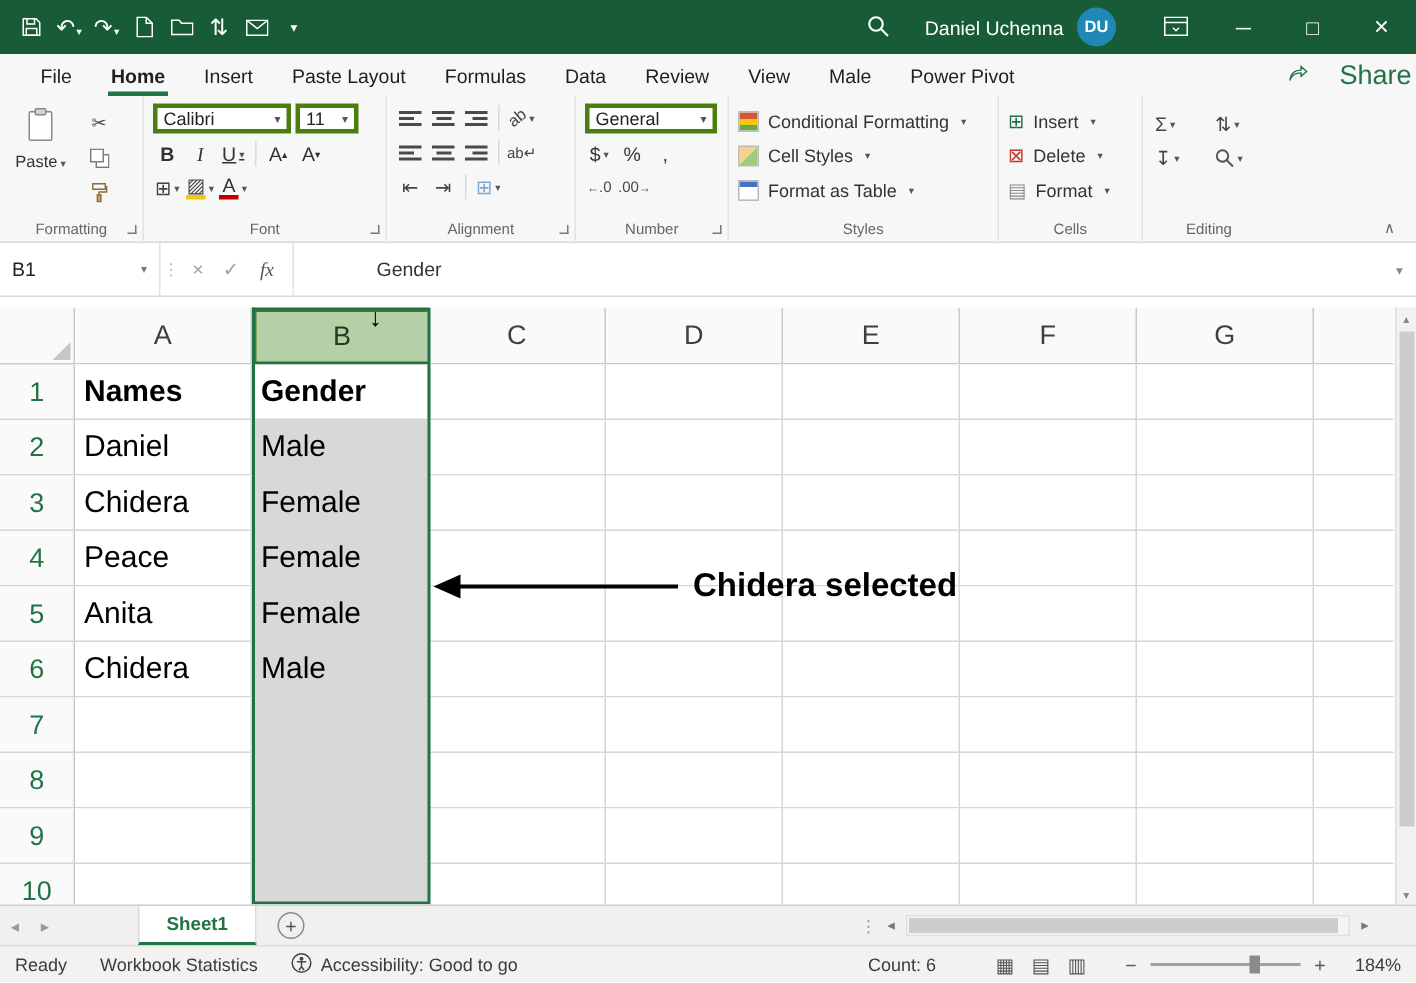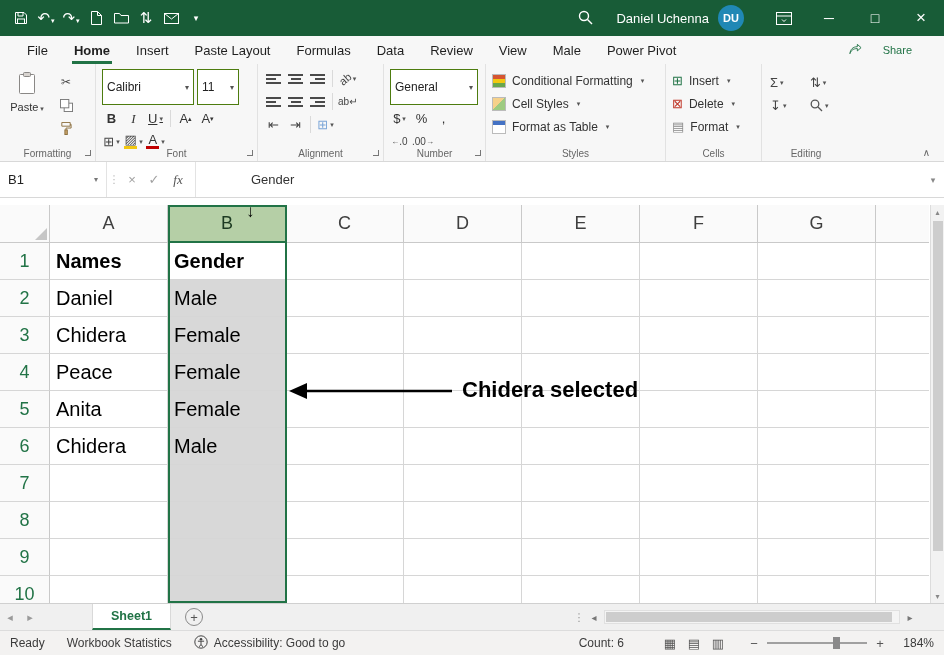--- a/index.html
+++ b/index.html
@@ -22,39 +22,39 @@
   .avatar{width:26px;height:26px;border-radius:50%;background:var(--avatar);display:flex;align-items:center;justify-content:center;font-size:11px;font-weight:700;color:#fff;}
   .ribbondisp{position:absolute;right:152px;top:11px;}
   .winbtns{position:absolute;right:0;top:0;height:36px;display:flex;}
   .winbtn{width:46px;height:36px;display:flex;align-items:center;justify-content:center;font-size:14px;color:#fff;}
 
   
   .tabrow{position:absolute;top:36px;left:0;right:0;height:28px;background:#f7f7f7;display:flex;align-items:center;padding-left:14px;}
   .tab{padding:0 13px;height:28px;display:flex;align-items:center;font-size:13px;color:#1f1f1f;position:relative;white-space:nowrap;}
   .tab.active{font-weight:700;}
   .tab.active::after{content:"";position:absolute;left:11px;right:11px;bottom:0;height:3px;background:var(--accent);}
-  .share-btn{position:absolute;right:32px;display:flex;align-items:center;gap:21px;color:var(--accent);font-size:11px;}
+  .share-btn{position:absolute;right:3px;display:flex;align-items:center;gap:21px;color:var(--accent);font-size:18px;}
 
   
   .ribbon{position:absolute;top:64px;left:0;right:0;height:98px;background:#f7f7f7;border-bottom:1px solid #d8d8d8;display:flex;}
   .rgroup{position:relative;height:100%;border-right:1px solid #e2e2e2;padding:5px 6px 16px;}
   .glabel{position:absolute;bottom:2px;left:0;right:0;text-align:center;font-size:10px;color:#666;}
   .launcher{position:absolute;right:4px;bottom:5px;width:6px;height:6px;border-right:1px solid #777;border-bottom:1px solid #777;}
   .dd::after{content:"▾";font-size:7px;color:#555;margin-left:2px;}
   .row{display:flex;align-items:center;gap:3px;margin-bottom:4px;}
   .fbtn{min-width:19px;height:19px;display:flex;align-items:center;justify-content:center;font-size:13px;color:#333;}
   .vdiv{width:1px;height:17px;background:#dadada;margin:0 2px;}
   
   .clip{display:flex;gap:6px;}
   .paste{display:flex;flex-direction:column;align-items:center;width:42px;padding-top:3px;font-size:11px;color:#333;}
   .paste .plabel{margin-top:3px;}
   .clipmini{display:flex;flex-direction:column;gap:5px;padding-top:4px;}
   .mini{width:24px;height:18px;display:flex;align-items:center;justify-content:center;font-size:12px;color:#444;}
   
-  .sel{background:#fff;border:1px solid #4d7c0f;height:20px;display:flex;align-items:center;justify-content:space-between;font-size:12px;padding:17px 4px;color:#222;}
+  .sel{background:#fff;border:3px solid #4d7c0f;height:20px;display:flex;align-items:center;justify-content:space-between;font-size:12px;padding:1px 4px;color:#222;}
   .sel.name{width:92px;}
   .sel.size{width:42px;}
   .sel .ca{font-size:8px;color:#555;}
   .b{font-weight:700;}
   .i{font-style:italic;font-family:"Liberation Serif",serif;}
   .u{text-decoration:underline;}
   .sizebtn{position:relative;font-size:13px;color:#333;}
   .sizebtn sup{font-size:7px;}
   .fontcolor{display:flex;flex-direction:column;align-items:center;line-height:12px;}
   .bar{width:13px;height:3px;}

